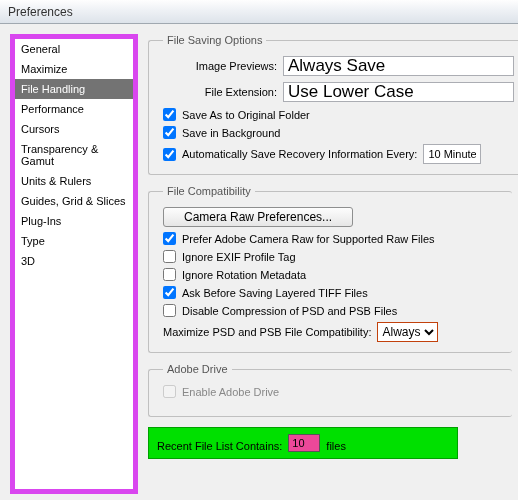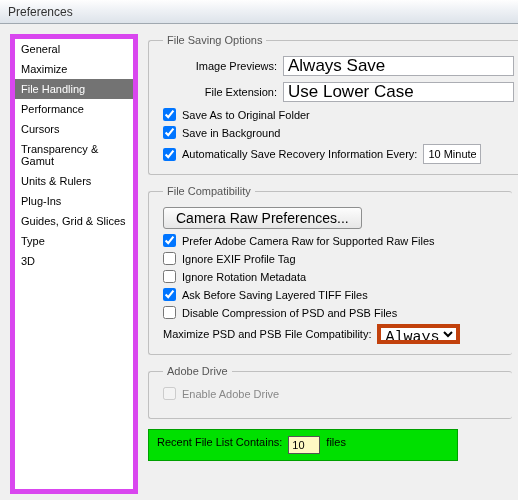--- a/index.html
+++ b/index.html
@@ -88,48 +88,47 @@
     width: 58px;
     height: 20px;
     font-size: 11px;
     padding: 1px 4px;
     border: 1px solid #abadb3;
   }
   .btn {
     background: linear-gradient(#fdfdfd,#e6e6e6);
     border: 1px solid #8e8f8f;
     border-radius: 3px;
-    padding: 2px 12px;
-    font-size: 14px;
+    padding: 2px 20px;
+    font-size: 12px;
     cursor: pointer;
   }
   select {
-    font-size: 15px;
+    font-size: 12px;
     height: 20px;
-    border: 4px solid #c2410c;
+    border: 1px solid #c2410c;
     background: #fff;
-    font-family: Liberation Mono, monospace;
   }
   .highlight-box {
     background: #00e000;
     border: 1px solid #00a000;
     padding: 6px 8px;
     display: flex;
-    align-items: flex-start;
+    align-items: flex-end;
     width: 310px;
   }
   .highlight-box .numfield {
     width: 32px;
     height: 18px;
     margin: 0 6px;
     font-size: 11px;
     text-align: left;
     padding: 1px 3px;
     border: 1px solid #555;
-    background: #fef9c3;
+    background: #ec4899;
   }
   .muted { color: #888; }
   .tight { margin-bottom: 2px; }
 </style>
 </head>
 <body>
 
 <div class="titlebar">
   <span>Preferences</span>
 </div>
@@ -137,22 +136,22 @@
 <div class="dialog">
 
   <div class="sidebar">
     <div class="sidebar-item">General</div>
     <div class="sidebar-item">Maximize</div>
     <div class="sidebar-item selected">File Handling</div>
     <div class="sidebar-item">Performance</div>
     <div class="sidebar-item">Cursors</div>
     <div class="sidebar-item">Transparency &amp; Gamut</div>
     <div class="sidebar-item">Units &amp; Rulers</div>
+    <div class="sidebar-item">Guides, Grid &amp; Slices</div>
     <div class="sidebar-item">Plug-Ins</div>
-    <div class="sidebar-item">Guides, Grid &amp; Slices</div>
     <div class="sidebar-item">Type</div>
     <div class="sidebar-item">3D</div>
   </div>
 
   <div class="main">
 
     <fieldset>
       <legend>File Saving Options</legend>
 
       <div class="row">

